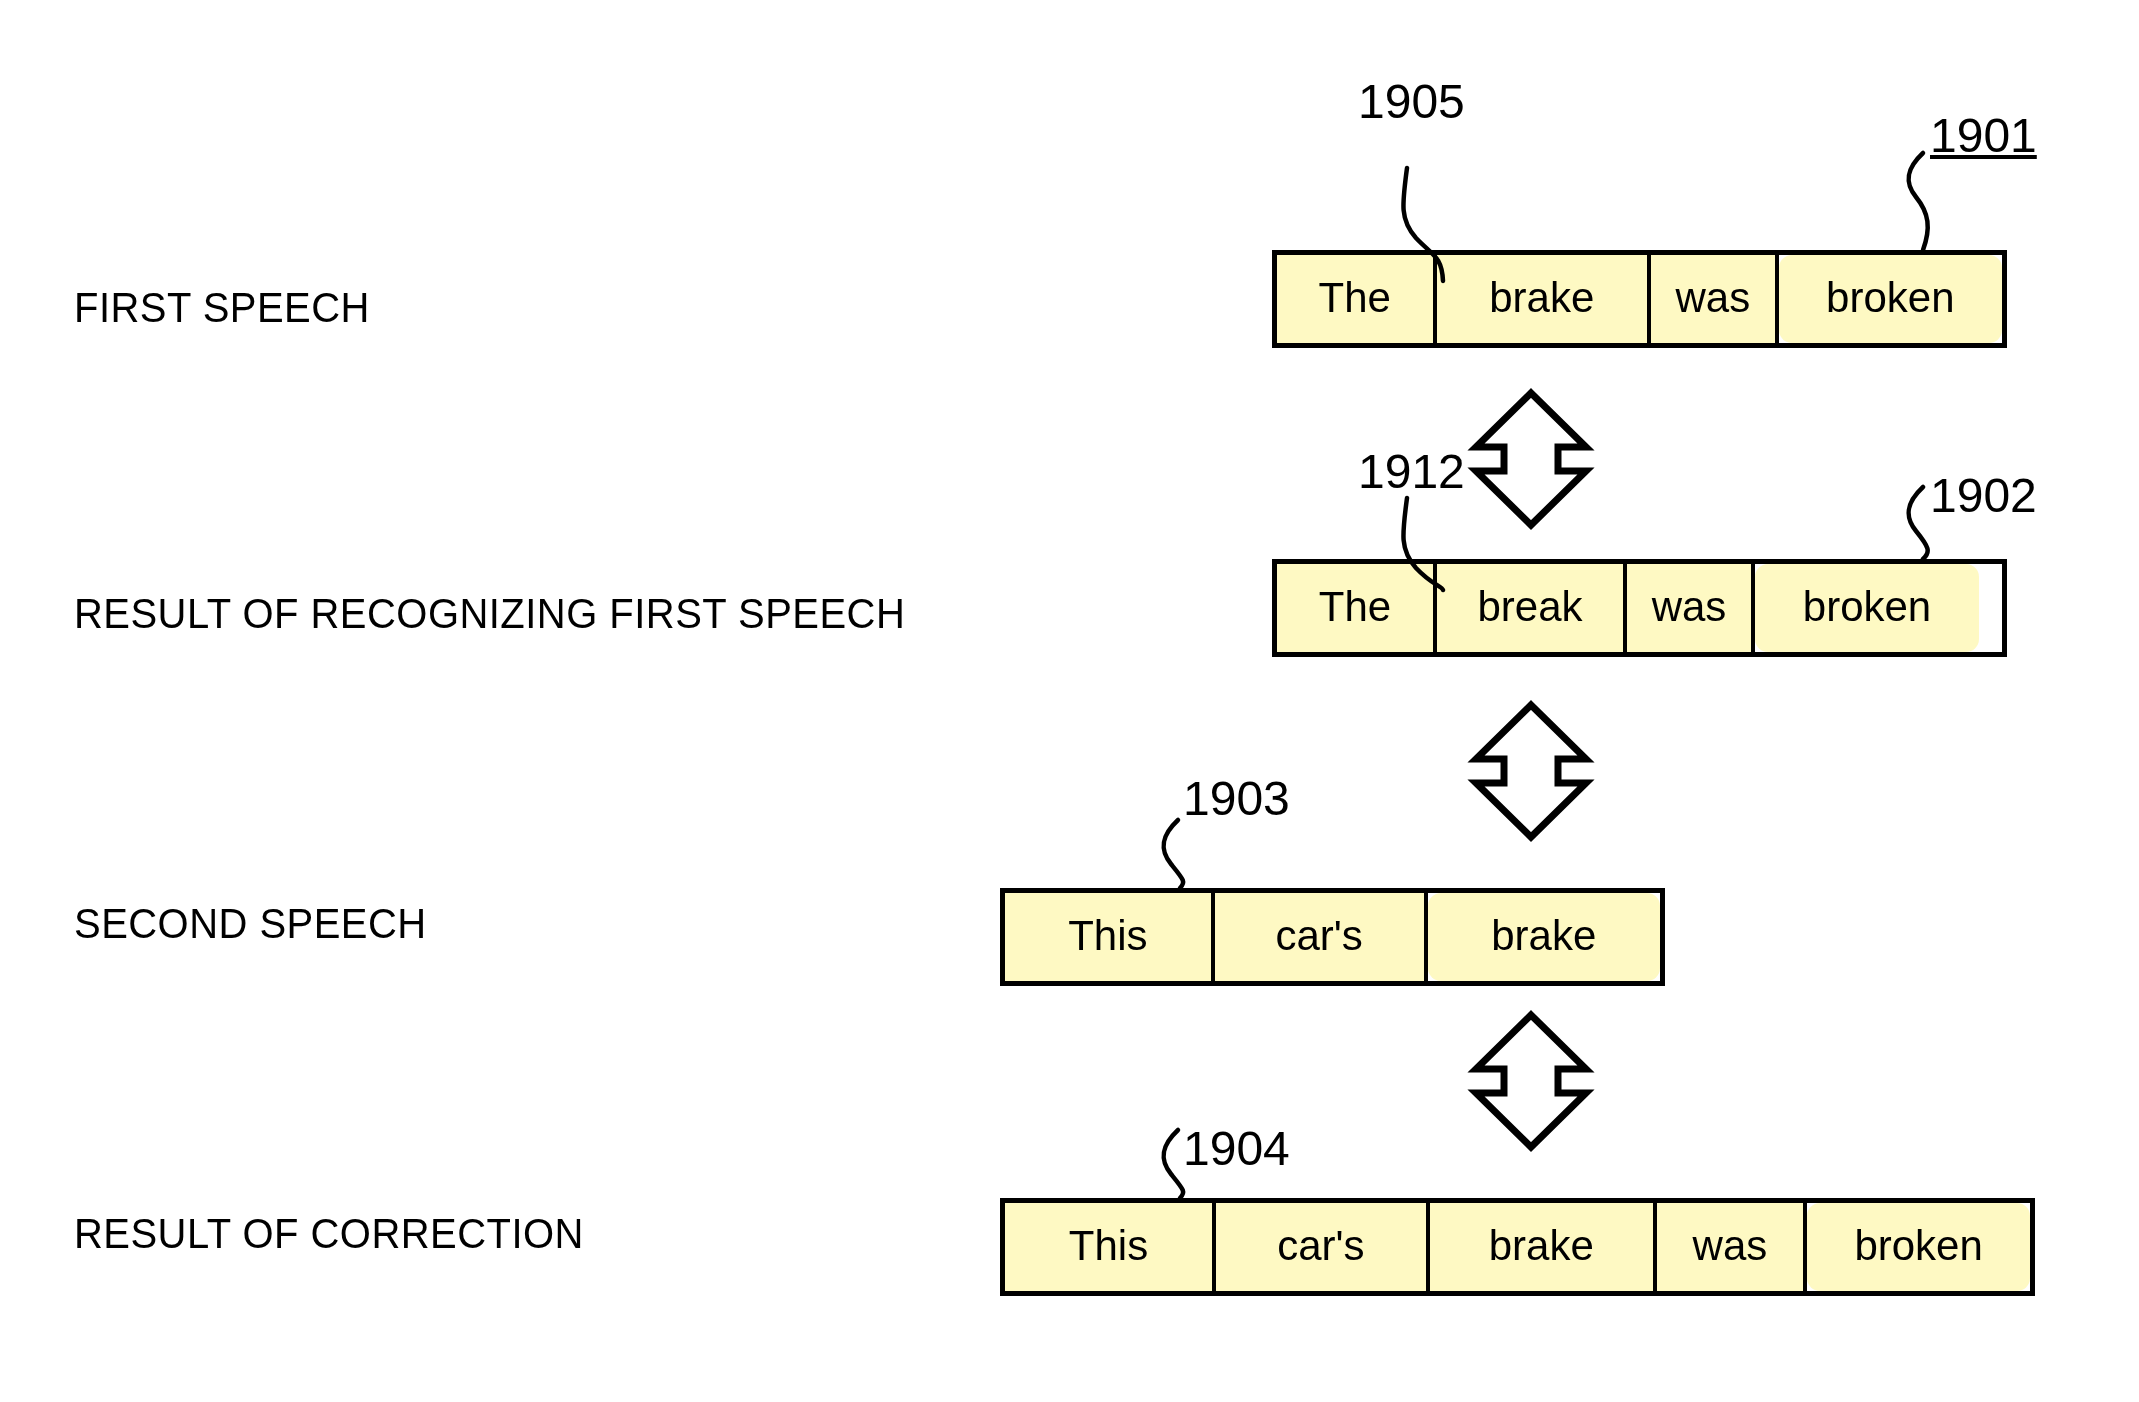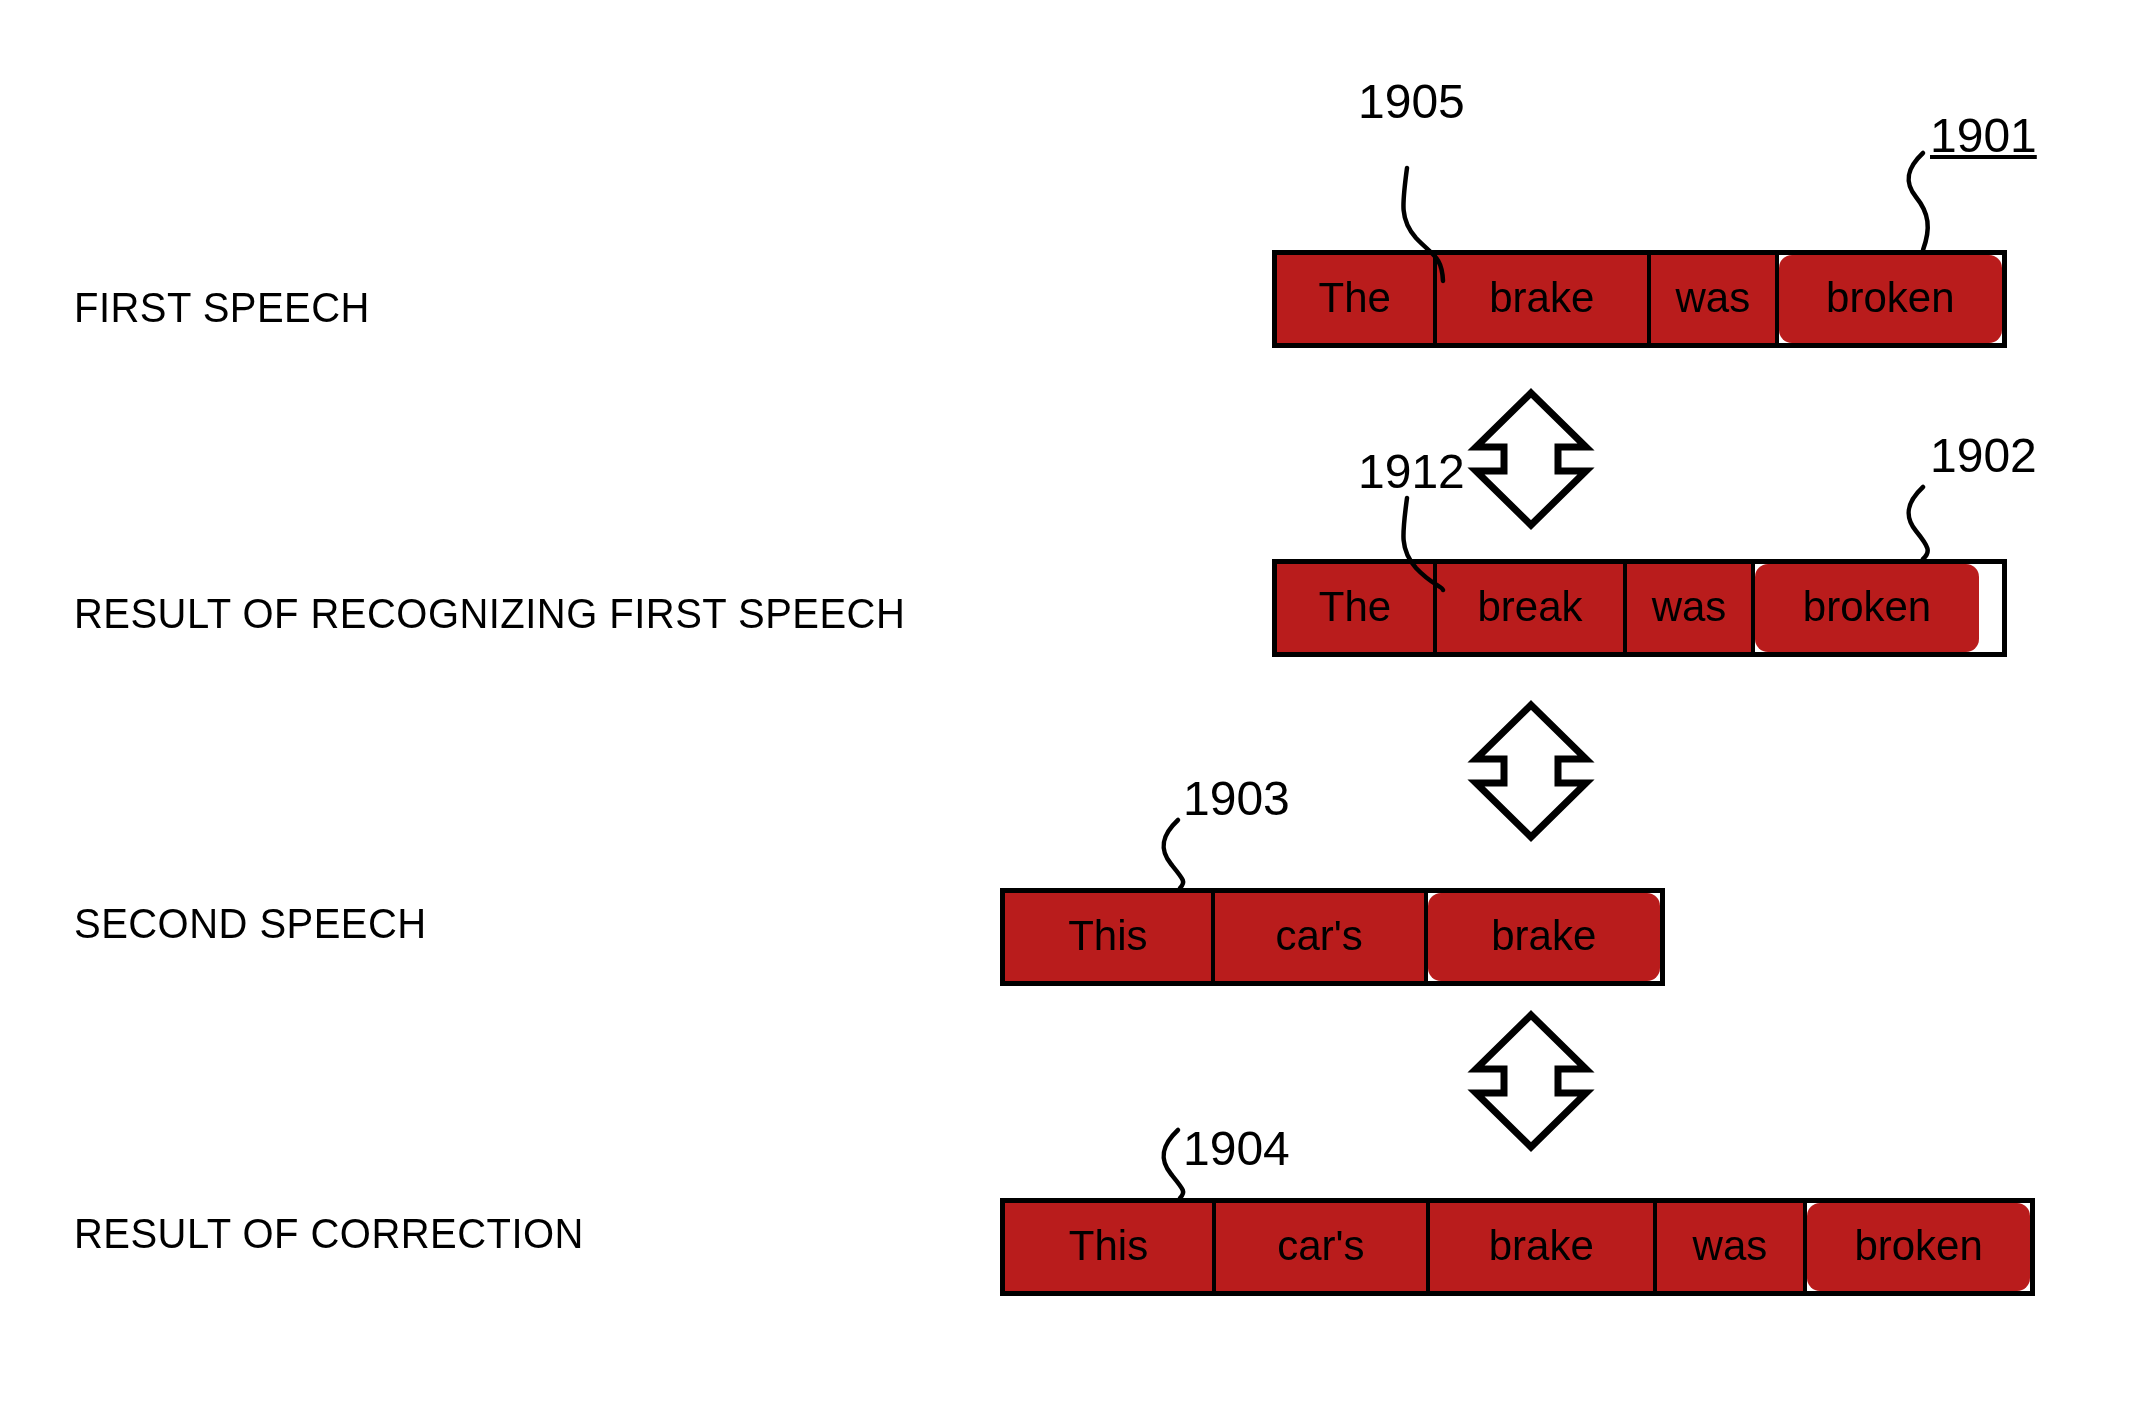--- a/index.html
+++ b/index.html
@@ -45,21 +45,21 @@
   }
   .cell {
     box-sizing: border-box;
     border-right: 4px solid #000;
     display: flex;
     align-items: center;
     justify-content: center;
     font-family: "Liberation Sans", sans-serif;
     font-size: 42px;
     color: #000;
-    background: #b91c1c;
+    background: #fef9c3;
     line-height: 1;
     padding-bottom: 2px;
   }
   .cell:last-child {
     border-right: none;
     border-radius: 13px;
   }
 
   
   .ref-num {
@@ -119,21 +119,21 @@
 
   <div class="strip" style="left:1272px; top:559px; width:735px; height:98px;">
     <div class="cell" style="width:160px;">The</div>
     <div class="cell" style="width:190px;">break</div>
     <div class="cell" style="width:128px;">was</div>
     <div class="cell" style="width:224px;">broken</div>
   </div>
 
   <div class="ref-num" style="left:1358px; top:448px;text-align:right;">1912</div>
 
-  <div class="ref-num" style="left:1930px; top:432px;">1902</div>
+  <div class="ref-num" style="left:1930px; top:472px;">1902</div>
 
   <div class="strip" style="left:1000px; top:888px; width:665px; height:98px;">
     <div class="cell" style="width:213px;">This</div>
     <div class="cell" style="width:216px;">car's</div>
     <div class="cell" style="width:236px;">brake</div>
   </div>
 
   <div class="ref-num" style="left:1183px; top:775px;">1903</div>
 
   <div class="strip" style="left:1000px; top:1198px; width:1035px; height:98px;">

